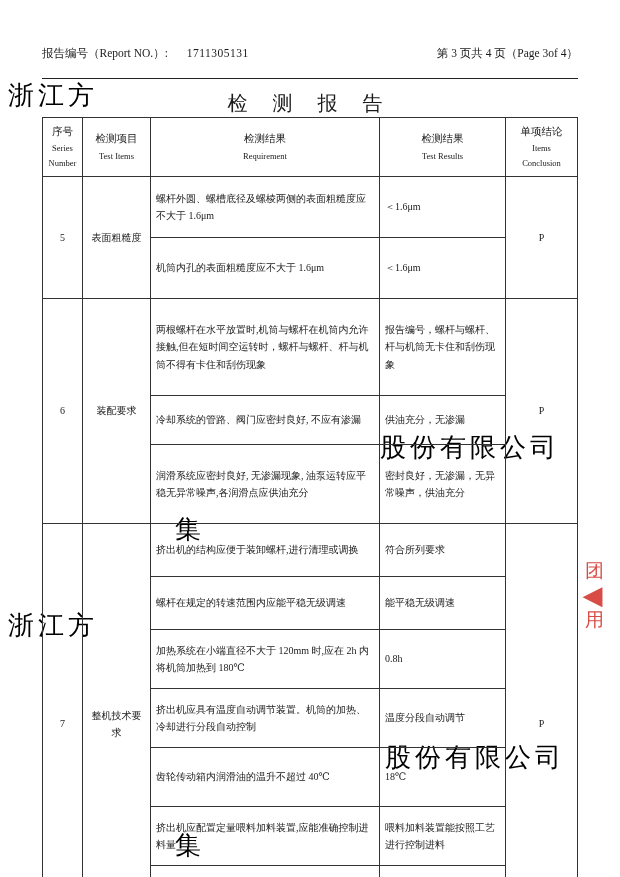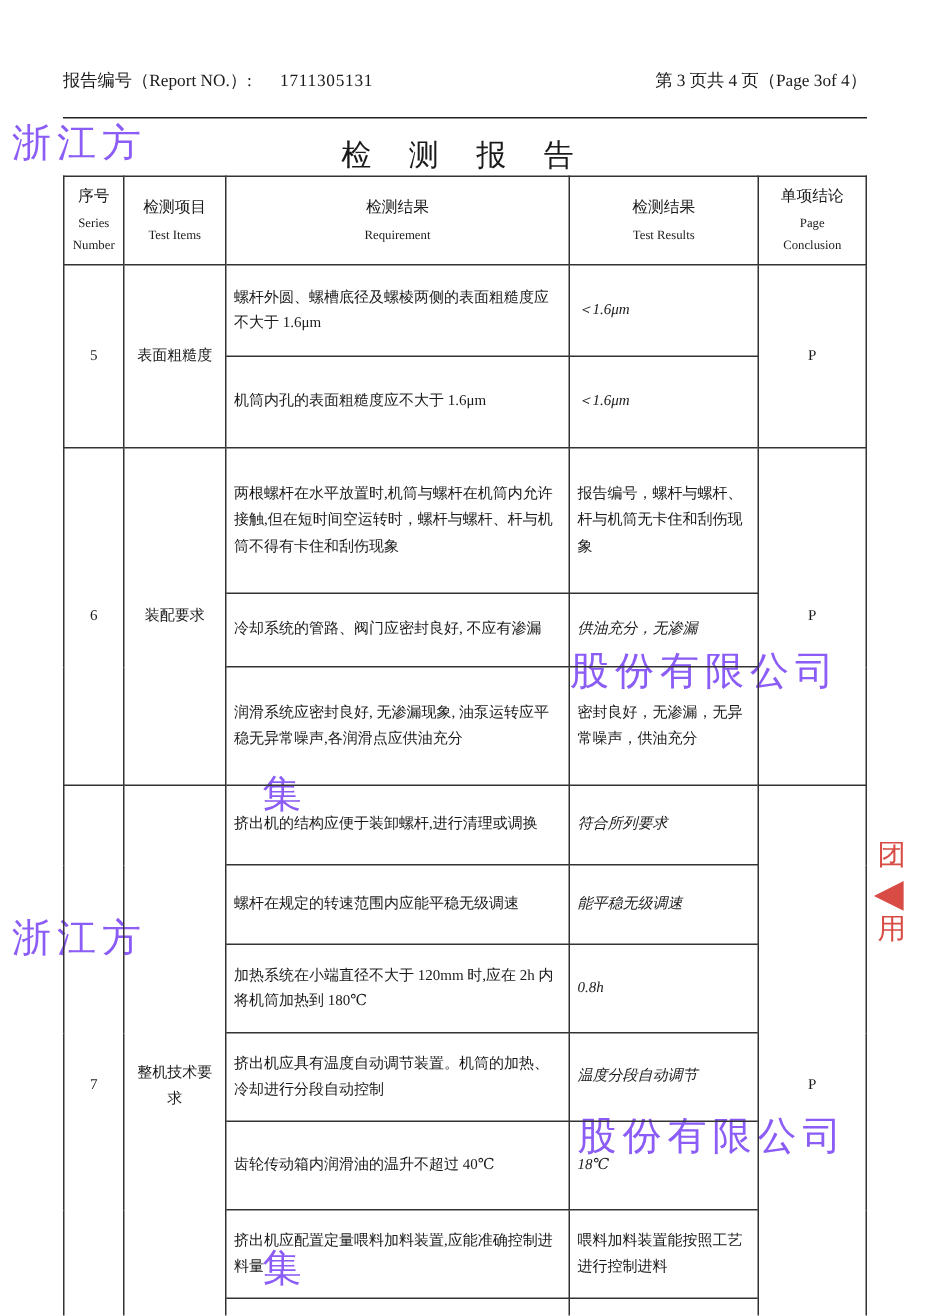--- a/index.html
+++ b/index.html
@@ -81,25 +81,25 @@
   .th-cn { display: block; font-size: 10.5px; }
   .th-en { display: block; font-size: 8.5px; }
   .c-series { width: 40px; text-align: center; }
   .c-item   { width: 68px; text-align: center; }
   .c-req    { width: auto; text-align: left; }
   .c-res    { width: 126px; text-align: left; }
   .c-concl  { width: 72px; text-align: center; }
   td.center { text-align: center; }
   td.req-cell { text-align: left; margin-left: 48px; }
   td.res-cell { text-align: left; }
-  .res-center { text-align: center; font-style: italic; }
+  .res-center { text-align: center; }
   
   .wm {
     position: absolute;
-    color: #8b5cf6;
+    color: #000000;
     font-size: 26px;
     letter-spacing: 4px;
     font-family: Liberation Sans, sans-serif;
     pointer-events: none;
     white-space: nowrap;
     z-index: 0;
   }
   .wm-1 { left: 8px;  top: 78px; }
   .wm-2 { left: 8px;  top: 608px; }
   .wm-3 { left: 175px; top: 512px; }
@@ -181,21 +181,21 @@
           <th>
             <span class="th-cn">检测结果</span>
             <span class="th-en">Requirement</span>
           </th>
           <th>
             <span class="th-cn">检测结果</span>
             <span class="th-en">Test Results</span>
           </th>
           <th>
             <span class="th-cn">单项结论</span>
-            <span class="th-en">Page</span>
+            <span class="th-en">Items</span>
             <span class="th-en">Conclusion</span>
           </th>
         </tr>
       </thead>
       <tbody>
 
         <tr>
           <td class="center" rowspan="2">5</td>
           <td class="center" rowspan="2">表面粗糙度</td>
           <td class="req-cell" style="height:52px">螺杆外圆、螺槽底径及螺棱两侧的表面粗糙度应不大于 1.6μm</td>

